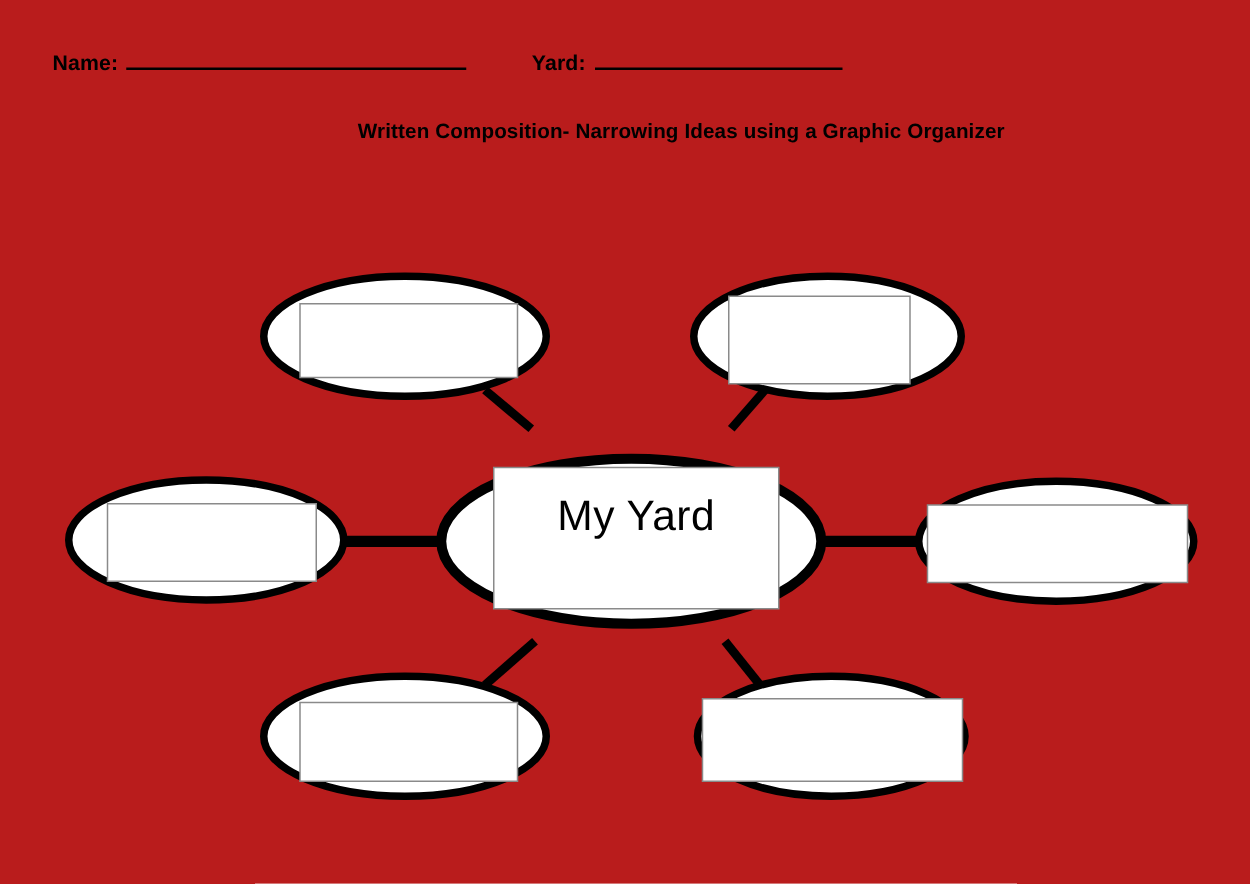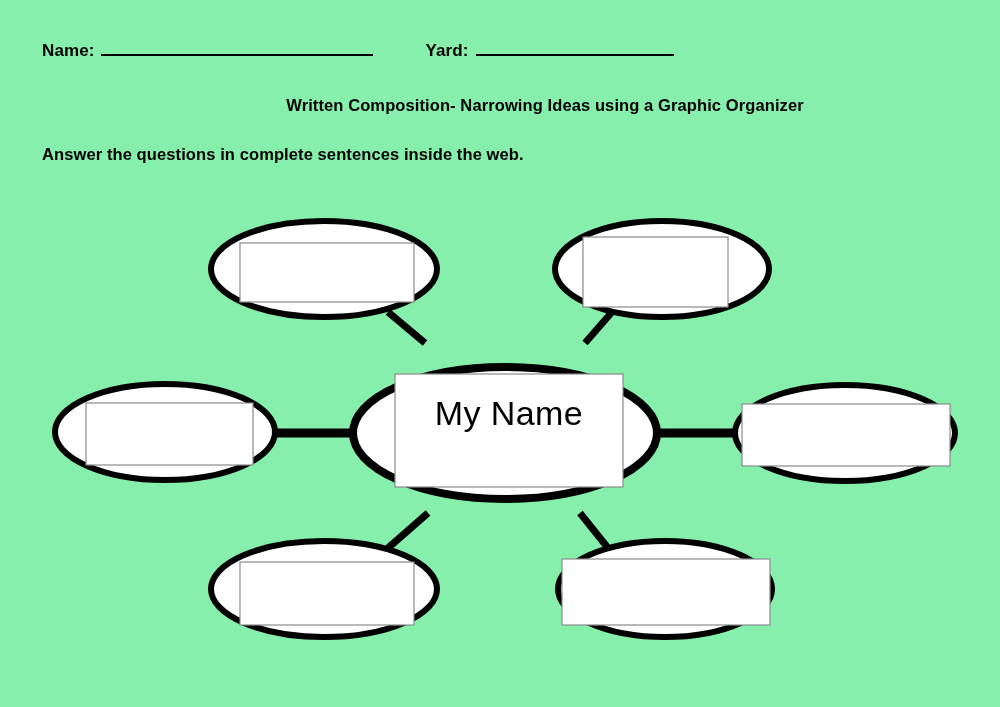--- a/index.html
+++ b/index.html
@@ -9,21 +9,21 @@
     background: #ffffff;
   }
   body {
     font-family: "Liberation Sans", sans-serif;
     color: #000000;
   }
   #page {
     position: relative;
     width: 1000px;
     height: 707px;
-    background: #86efac;
+    background: #b91c1c;
     overflow: hidden;
   }
 
   
   .name-date-row {
     position: absolute;
     left: 42px;
     top: 40px;
     width: 700px;
     height: 28px;
@@ -98,21 +98,20 @@
   <div class="name-date-row">
     <span class="field-label">Name:</span>
     <span class="blank-rule blank-name"></span>
     <span class="gap-between"></span>
     <span class="field-label">Yard:</span>
     <span class="blank-rule blank-date"></span>
   </div>
 
   <div class="doc-title">Written Composition- Narrowing Ideas using a Graphic Organizer</div>
 
-  <div class="instruction">Answer the questions in complete sentences inside the web.</div>
 
   <div class="web-area">
     <svg class="web-svg" viewBox="0 0 1000 470" xmlns="http://www.w3.org/2000/svg">
 
       <g stroke="#000" stroke-linecap="butt">
         <line x1="388" y1="117" x2="425" y2="148" stroke-width="7"></line>
         <line x1="612" y1="117" x2="585" y2="148" stroke-width="7"></line>
         <line x1="276" y1="238" x2="360" y2="238" stroke-width="9"></line>
         <line x1="651" y1="238" x2="740" y2="238" stroke-width="9"></line>
         <line x1="388" y1="353" x2="428" y2="318" stroke-width="7"></line>
@@ -148,16 +147,16 @@
         <ellipse cx="665" cy="394" rx="107" ry="48" fill="#ffffff" stroke="#000" stroke-width="6"></ellipse>
         <rect x="562" y="364" width="208" height="66" fill="#ffffff" stroke="#8a8a8a" stroke-width="1.2"></rect>
       </g>
 
       <g>
         <ellipse cx="505" cy="238" rx="152" ry="66" fill="#ffffff" stroke="#000" stroke-width="8"></ellipse>
         <rect x="395" y="179" width="228" height="113" fill="#ffffff" stroke="#8a8a8a" stroke-width="1.2"></rect>
       </g>
     </svg>
 
-    <div class="node-label" style="left:395px; top:199px; width:228px;">My Name</div>
+    <div class="node-label" style="left:395px; top:199px; width:228px;">My Yard</div>
   </div>
 
 </div>
 
 </body></html>

